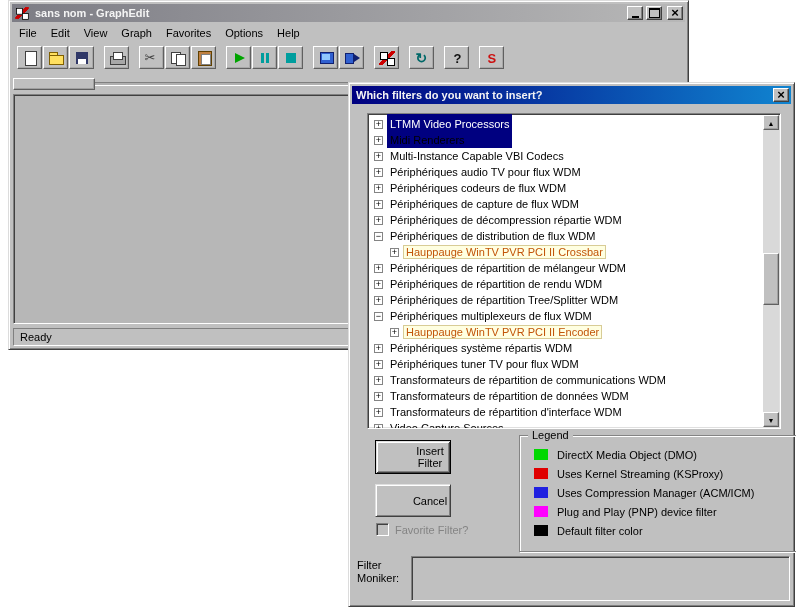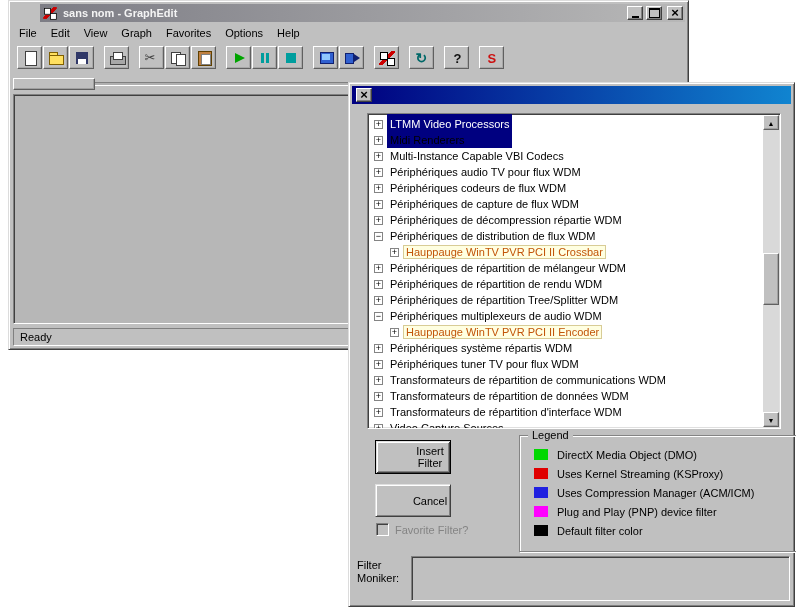--- a/index.html
+++ b/index.html
@@ -11,21 +11,21 @@
   .window { position:absolute; background:#c0c0c0;
             border:1px solid; border-color:#dcdcdc #404040 #404040 #dcdcdc;
             box-shadow: inset 1px 1px 0 #ffffff, inset -1px -1px 0 #808080; }
   .raised { border:1px solid; border-color:#ffffff #606060 #606060 #ffffff;
             box-shadow: inset -1px -1px 0 #a0a0a0; background:#c0c0c0; }
 
   
   .main-win { left:8px; top:0; width:681px; height:350px; }
   .titlebar { position:absolute; left:3px; top:3px; right:3px; height:18px;
               display:flex; align-items:center; padding:0 2px; gap:3px; }
-  .titlebar.inactive { background:linear-gradient(90deg,#7d7d85,#b8b8b8);margin-left:28px; }
+  .titlebar.inactive { background:linear-gradient(90deg,#7d7d85,#b8b8b8); }
   .titlebar.active   { background:linear-gradient(90deg,#000080,#1084d0); }
   .title-text { flex:1; color:#f4f4f4; font-weight:bold; font-size:11px;
                 white-space:nowrap; overflow:hidden; padding-left:2px; }
   .wbtn { width:16px; height:14px; background:#c0c0c0; position:relative;
           border:1px solid; border-color:#ffffff #404040 #404040 #ffffff;
           box-shadow: inset -1px -1px 0 #808080;
           display:flex; align-items:center; justify-content:center; cursor:default; }
   .btn-min::after { content:""; width:7px; height:2px; background:#000; margin-top:7px; }
   .btn-max::after { content:""; width:9px; height:7px; border:1px solid #000; border-top:2px solid #000; }
   .btn-close::after { content:"×"; font-size:13px; font-weight:bold; line-height:10px; margin-top:-1px; }
@@ -227,20 +227,21 @@
 
     <div class="client"></div>
 
     <div class="statusbar">
       <div class="status-panel">Ready</div>
     </div>
   </div>
 
   <div class="window dialog-win">
     <div class="titlebar active">
+      <span class="title-text">Which filters do you want to insert?</span>
       <span class="wbtn btn-close"></span>
     </div>
 
     <div class="treeview">
         <div class="tree-row">
           <span class="expand">+</span>
           <span class="tlabel sel">LTMM Video Processors</span>
         </div>
         <div class="tree-row">
           <span class="expand">+</span>
@@ -281,21 +282,21 @@
         <div class="tree-row">
           <span class="expand">+</span>
           <span class="tlabel">Périphériques de répartition de rendu WDM</span>
         </div>
         <div class="tree-row">
           <span class="expand">+</span>
           <span class="tlabel">Périphériques de répartition Tree/Splitter WDM</span>
         </div>
         <div class="tree-row">
           <span class="expand">−</span>
-          <span class="tlabel">Périphériques multiplexeurs de audio WDM</span>
+          <span class="tlabel">Périphériques multiplexeurs de flux WDM</span>
         </div>
         <div class="tree-row lvl1">
           <span class="expand">+</span>
           <span class="tlabel hot">Hauppauge WinTV PVR PCI II Encoder</span>
         </div>
         <div class="tree-row">
           <span class="expand">+</span>
           <span class="tlabel">Périphériques système répartis WDM</span>
         </div>
         <div class="tree-row">

